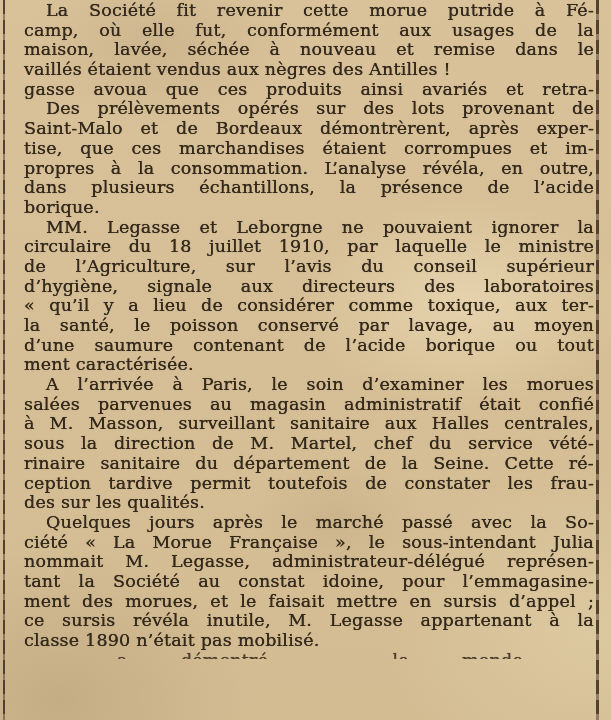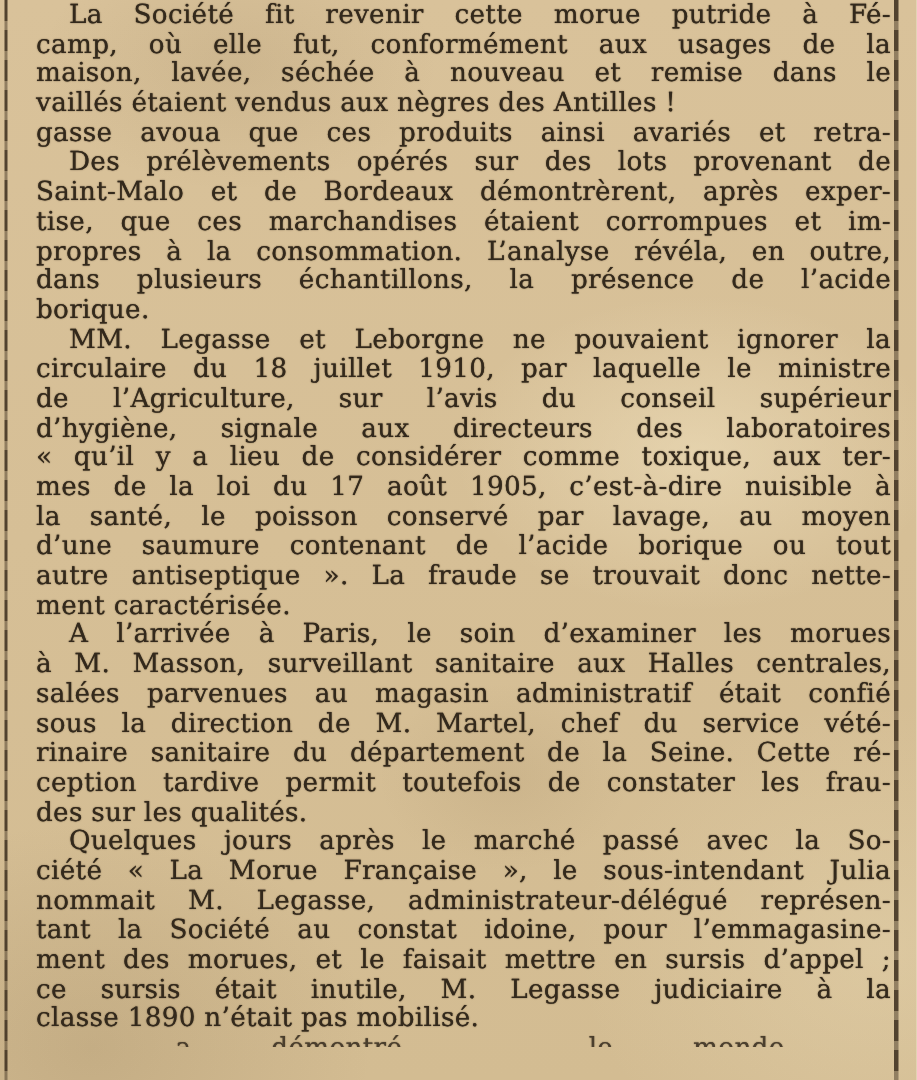--- a/index.html
+++ b/index.html
@@ -76,39 +76,37 @@
         <span class="line">propres à la consommation. L’analyse révéla, en outre,</span>
         <span class="line">dans plusieurs échantillons, la présence de l’acide</span>
         <span class="line plast">borique.</span>
       </p>
       <p class="para">
         <span class="line first">MM. Legasse et Leborgne ne pouvaient ignorer la</span>
         <span class="line">circulaire du 18 juillet 1910, par laquelle le ministre</span>
         <span class="line">de l’Agriculture, sur l’avis du conseil supérieur</span>
         <span class="line">d’hygiène, signale aux directeurs des laboratoires</span>
         <span class="line">« qu’il y a lieu de considérer comme toxique, aux ter-</span>
-        <span class="line">mes de la loi du 17 août 1905, c’est-à-dire nuisible à</span>
         <span class="line">la santé, le poisson conservé par lavage, au moyen</span>
         <span class="line">d’une saumure contenant de l’acide borique ou tout</span>
-        <span class="line">autre antiseptique ». La fraude se trouvait donc nette-</span>
         <span class="line plast">ment caractérisée.</span>
       </p>
       <p class="para">
         <span class="line first">A l’arrivée à Paris, le soin d’examiner les morues</span>
+        <span class="line">salées parvenues au magasin administratif était confié</span>
         <span class="line">à M. Masson, surveillant sanitaire aux Halles centrales,</span>
-        <span class="line">salées parvenues au magasin administratif était confié</span>
         <span class="line">sous la direction de M. Martel, chef du service vété-</span>
         <span class="line">rinaire sanitaire du département de la Seine. Cette ré-</span>
         <span class="line">ception tardive permit toutefois de constater les frau-</span>
         <span class="line plast">des sur les qualités.</span>
       </p>
       <p class="para">
         <span class="line first">Quelques jours après le marché passé avec la So-</span>
         <span class="line">ciété « La Morue Française », le sous-intendant Julia</span>
         <span class="line">nommait M. Legasse, administrateur-délégué représen-</span>
         <span class="line">tant la Société au constat idoine, pour l’emmagasine-</span>
         <span class="line">ment des morues, et le faisait mettre en sursis d’appel ;</span>
-        <span class="line">ce sursis était inutile, M. Legasse judiciaire à la</span>
+        <span class="line">ce sursis révéla inutile, M. Legasse appartenant à la</span>
         <span class="line plast">classe 1890 n’était pas mobilisé.</span>
       </p>
       <span class="line clip first">… a démontré … le monde …</span>
     </div>
 </div>
 
 </body></html>

